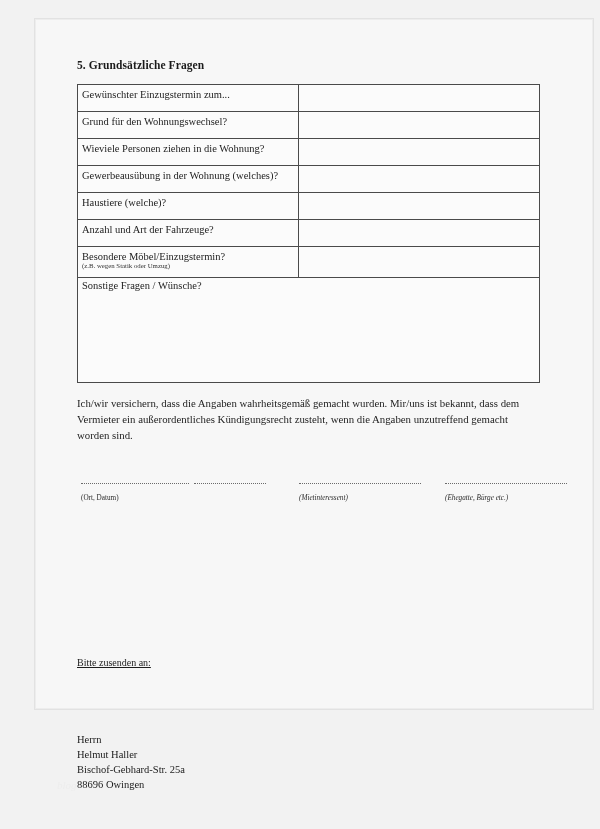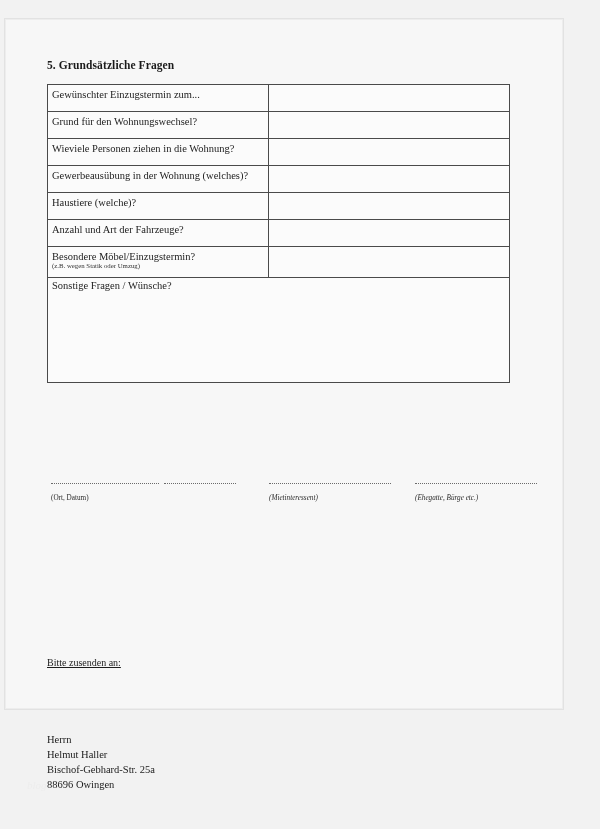--- a/index.html
+++ b/index.html
@@ -9,21 +9,21 @@
   }
   body {
     width: 600px;
     height: 829px;
     overflow: hidden;
     font-family: "Liberation Serif", "DejaVu Serif", serif;
   }
 
   .page-sheet {
     position: absolute;
-    left: 4px;
+    left: 34px;
     top: 18px;
     width: 560px;
     height: 692px;
     background: #f7f7f7;
     border: 1px solid #e2e2e2;
     box-sizing: border-box;
     box-shadow: 0 0 0 1px #ededed inset;
   }
 
   .page-inner {
@@ -237,20 +237,21 @@
           <td class="cell-answer"></td>
         </tr>
         <tr>
           <td class="cell-wide" colspan="2">
             <span class="wide-text">Sonstige Fragen / Wünsche?</span>
           </td>
         </tr>
       </tbody>
     </table>
 
+    <div class="declaration">Ich/wir versichern, dass die Angaben wahrheitsgemäß gemacht wurden. Mir/uns ist bekannt, dass dem Vermieter ein außerordentliches Kündigungsrecht zusteht, wenn die Angaben unzutreffend gemacht worden sind.</div>
 
     <div class="sign-block">
 
       <div class="sign-group sg-1">
         <div class="dots-row">
           <span class="dots dots-a"></span>
           <span class="dots dots-b"></span>
         </div>
         <div class="sign-caption cap-left">(Ort, Datum)</div>
       </div>

